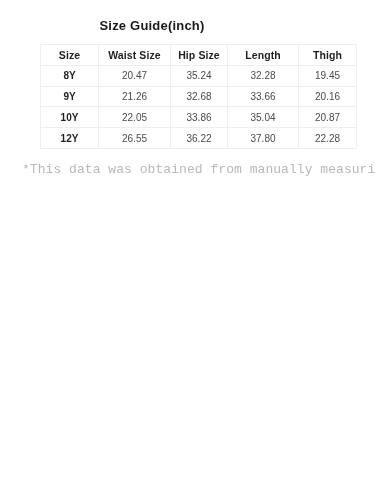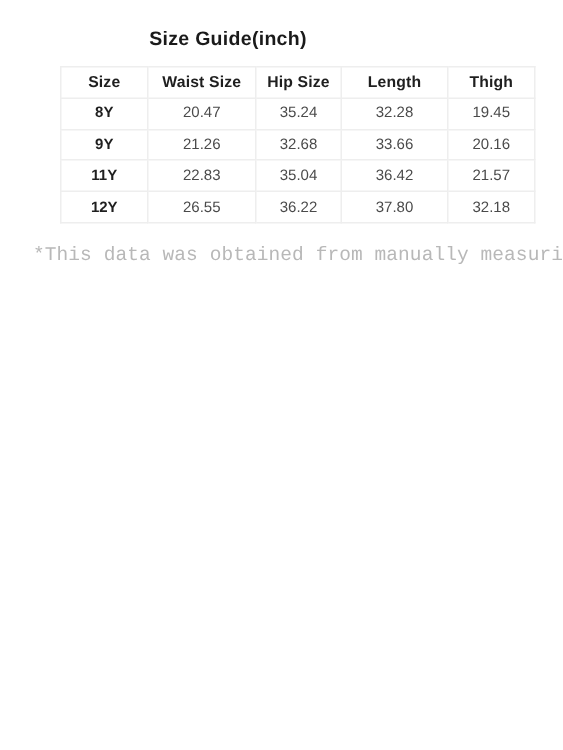--- a/index.html
+++ b/index.html
@@ -132,32 +132,32 @@
           <td>19.45</td>
         </tr>
         <tr>
           <td class="size-cell">9Y</td>
           <td>21.26</td>
           <td>32.68</td>
           <td>33.66</td>
           <td>20.16</td>
         </tr>
         <tr>
-          <td class="size-cell">11Y</td>
-          <td>22.83</td>
+          <td class="size-cell">10Y</td>
+          <td>22.05</td>
+          <td>33.86</td>
           <td>35.04</td>
-          <td>36.42</td>
-          <td>21.57</td>
+          <td>20.87</td>
         </tr>
         <tr>
           <td class="size-cell">12Y</td>
           <td>26.55</td>
           <td>36.22</td>
           <td>37.80</td>
-          <td>32.18</td>
+          <td>22.28</td>
         </tr>
       </tbody>
     </table>
   </div>
 
   <div class="table-note">*This data was obtained from manually measuring the product, it may be off by 0.39-0.79 IN.</div>
 
 </div>
 
 </body></html>

